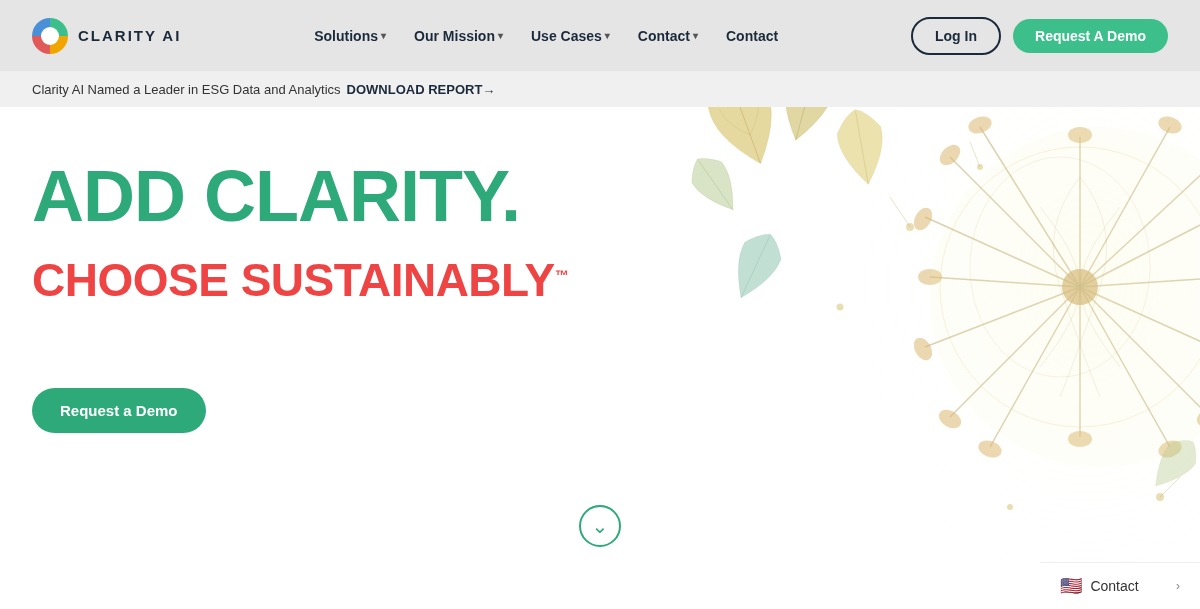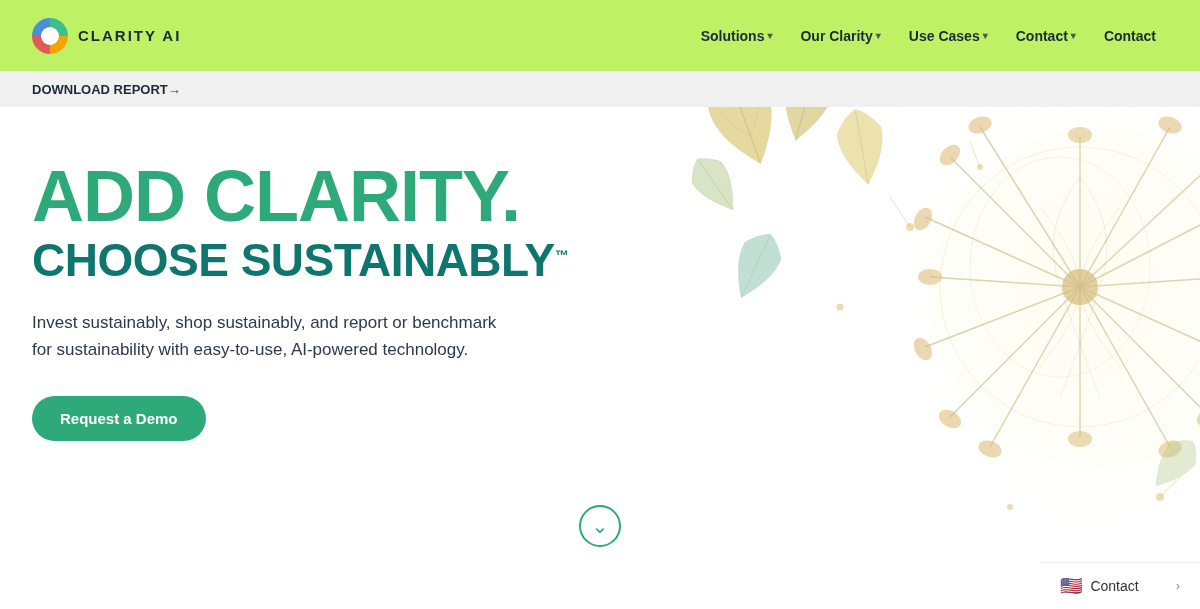--- a/index.html
+++ b/index.html
@@ -1,21 +1,21 @@
 <!DOCTYPE html>
 <html><head>
   <meta charset="utf-8">
   <style>
     * { margin: 0; padding: 0; box-sizing: border-box; }
     body { font-family: -apple-system, BlinkMacSystemFont, 'Segoe UI', Arial, sans-serif; width: 1200px; height: 609px; overflow: hidden; background: #fff; }
 
     
     nav {
       display: flex; align-items: center; justify-content: space-between;
-      padding: 0 32px; height: 72px; background: #bef264;
+      padding: 0 32px; height: 72px; background: #e5e5e5;
       border-bottom: 1px solid #eee; position: relative; z-index: 10;
     }
     .nav-logo { display: flex; align-items: center; gap: 10px; text-decoration: none; }
     .logo-icon {
       width: 36px; height: 36px; border-radius: 50%;
       background: conic-gradient(#3dbf8c 0deg 90deg, #f0a500 90deg 180deg, #e05a5a 180deg 270deg, #4a90d9 270deg 360deg);
       display: flex; align-items: center; justify-content: center;
     }
     .logo-inner { width: 18px; height: 18px; border-radius: 50%; background: #fff; }
     .logo-text { font-size: 15px; font-weight: 700; letter-spacing: 2px; color: #1a2a3a; }
@@ -51,22 +51,22 @@
     .hero {
       position: relative; display: flex; align-items: flex-start;
       padding: 52px 32px 0 32px; min-height: 460px; overflow: hidden;
     }
     .hero-text { flex: 0 0 600px; z-index: 2; }
     .hero-title-green {
       font-size: 72px; font-weight: 900; color: #2eaa7a; line-height: 1.05;
       letter-spacing: -1px;
     }
     .hero-title-dark {
-      font-size: 46px; font-weight: 900; color: #0f766e; line-height: 1.1;
-      letter-spacing: -0.5px; margin-top: 0;
+      font-size: 46px; font-weight: 900; color: #ef4444; line-height: 1.1;
+      letter-spacing: -0.5px; margin-top: 20px;
     }
     .hero-title-dark sup { font-size: 14px; vertical-align: super; font-weight: 700; }
     .hero-desc {
       margin-top: 24px; font-size: 17px; line-height: 1.6; color: #2d3a4a;
       max-width: 520px;
     }
     .btn-demo-hero {
       margin-top: 32px; padding: 14px 28px; border: none; border-radius: 28px;
       background: #2eaa7a; font-size: 15px; font-weight: 700; color: #fff;
       cursor: pointer; display: inline-block;
@@ -112,54 +112,58 @@
     </div>
     <span class="logo-text">CLARITY AI</span>
   </a>
 
   <div class="nav-links">
     <a class="nav-item" href="#">
       <span>Solutions</span>
       <span class="nav-chevron">▾</span>
     </a>
     <a class="nav-item" href="#">
-      <span>Our Clarity</span>
+      <span>Our Mission</span>
       <span class="nav-chevron">▾</span>
     </a>
     <a class="nav-item" href="#">
       <span>Use Cases</span>
       <span class="nav-chevron">▾</span>
     </a>
     <a class="nav-item" href="#">
       <span>Contact</span>
       <span class="nav-chevron">▾</span>
     </a>
     <a class="nav-item" href="#">
       <span>Contact</span>
     </a>
   </div>
 
+  <div class="nav-actions">
+    <button class="btn-login">Log In</button>
+    <button class="btn-demo-nav">Request A Demo</button>
+  </div>
 </nav>
 
 <div class="announcement-bar">
+  <span>Clarity AI Named a Leader in ESG Data and Analytics</span>
   <a href="#">
     <span>DOWNLOAD REPORT</span>
     <span>→</span>
   </a>
 </div>
 
 <div class="hero">
   <div class="hero-text">
     <div class="hero-title-green">ADD CLARITY.</div>
     <div class="hero-title-dark">
       <span>CHOOSE SUSTAINABLY</span><sup>™</sup>
     </div>
     <p class="hero-desc">
-      <span>Invest sustainably, shop sustainably, and report or benchmark</span><br>
-      <span>for sustainability with easy-to-use, AI-powered technology.</span>
+      <br>
     </p>
     <button class="btn-demo-hero">Request a Demo</button>
   </div>
 
   <div class="hero-image">
     <svg class="deco-svg" viewBox="0 0 580 520" xmlns="http://www.w3.org/2000/svg">
 
       <g opacity="0.85">
 
         <circle cx="420" cy="210" r="140" fill="none" stroke="#e8c870" stroke-width="1" opacity="0.3"></circle>

